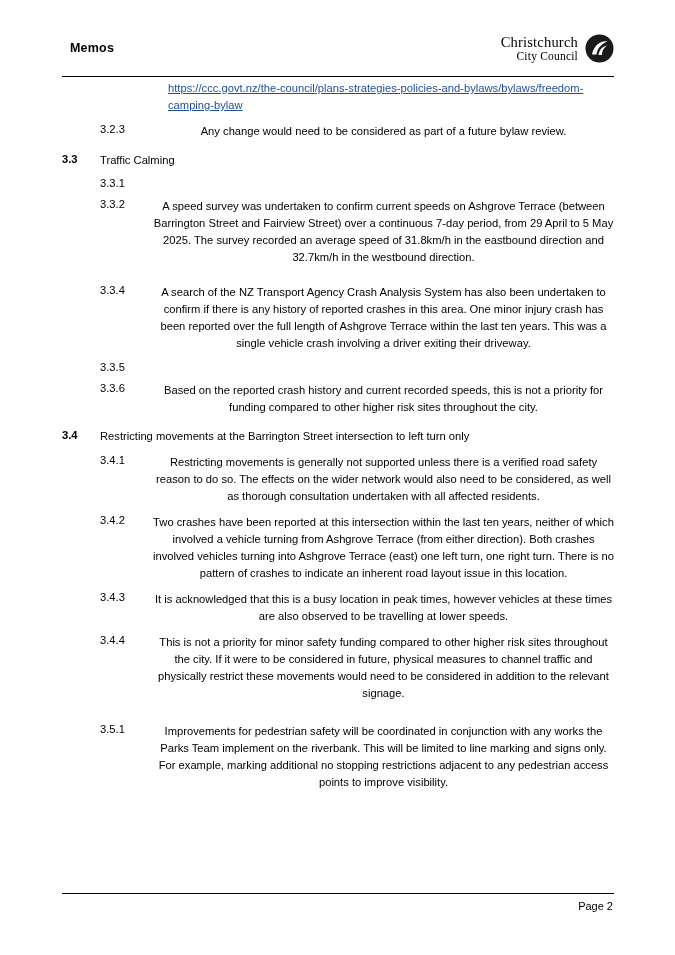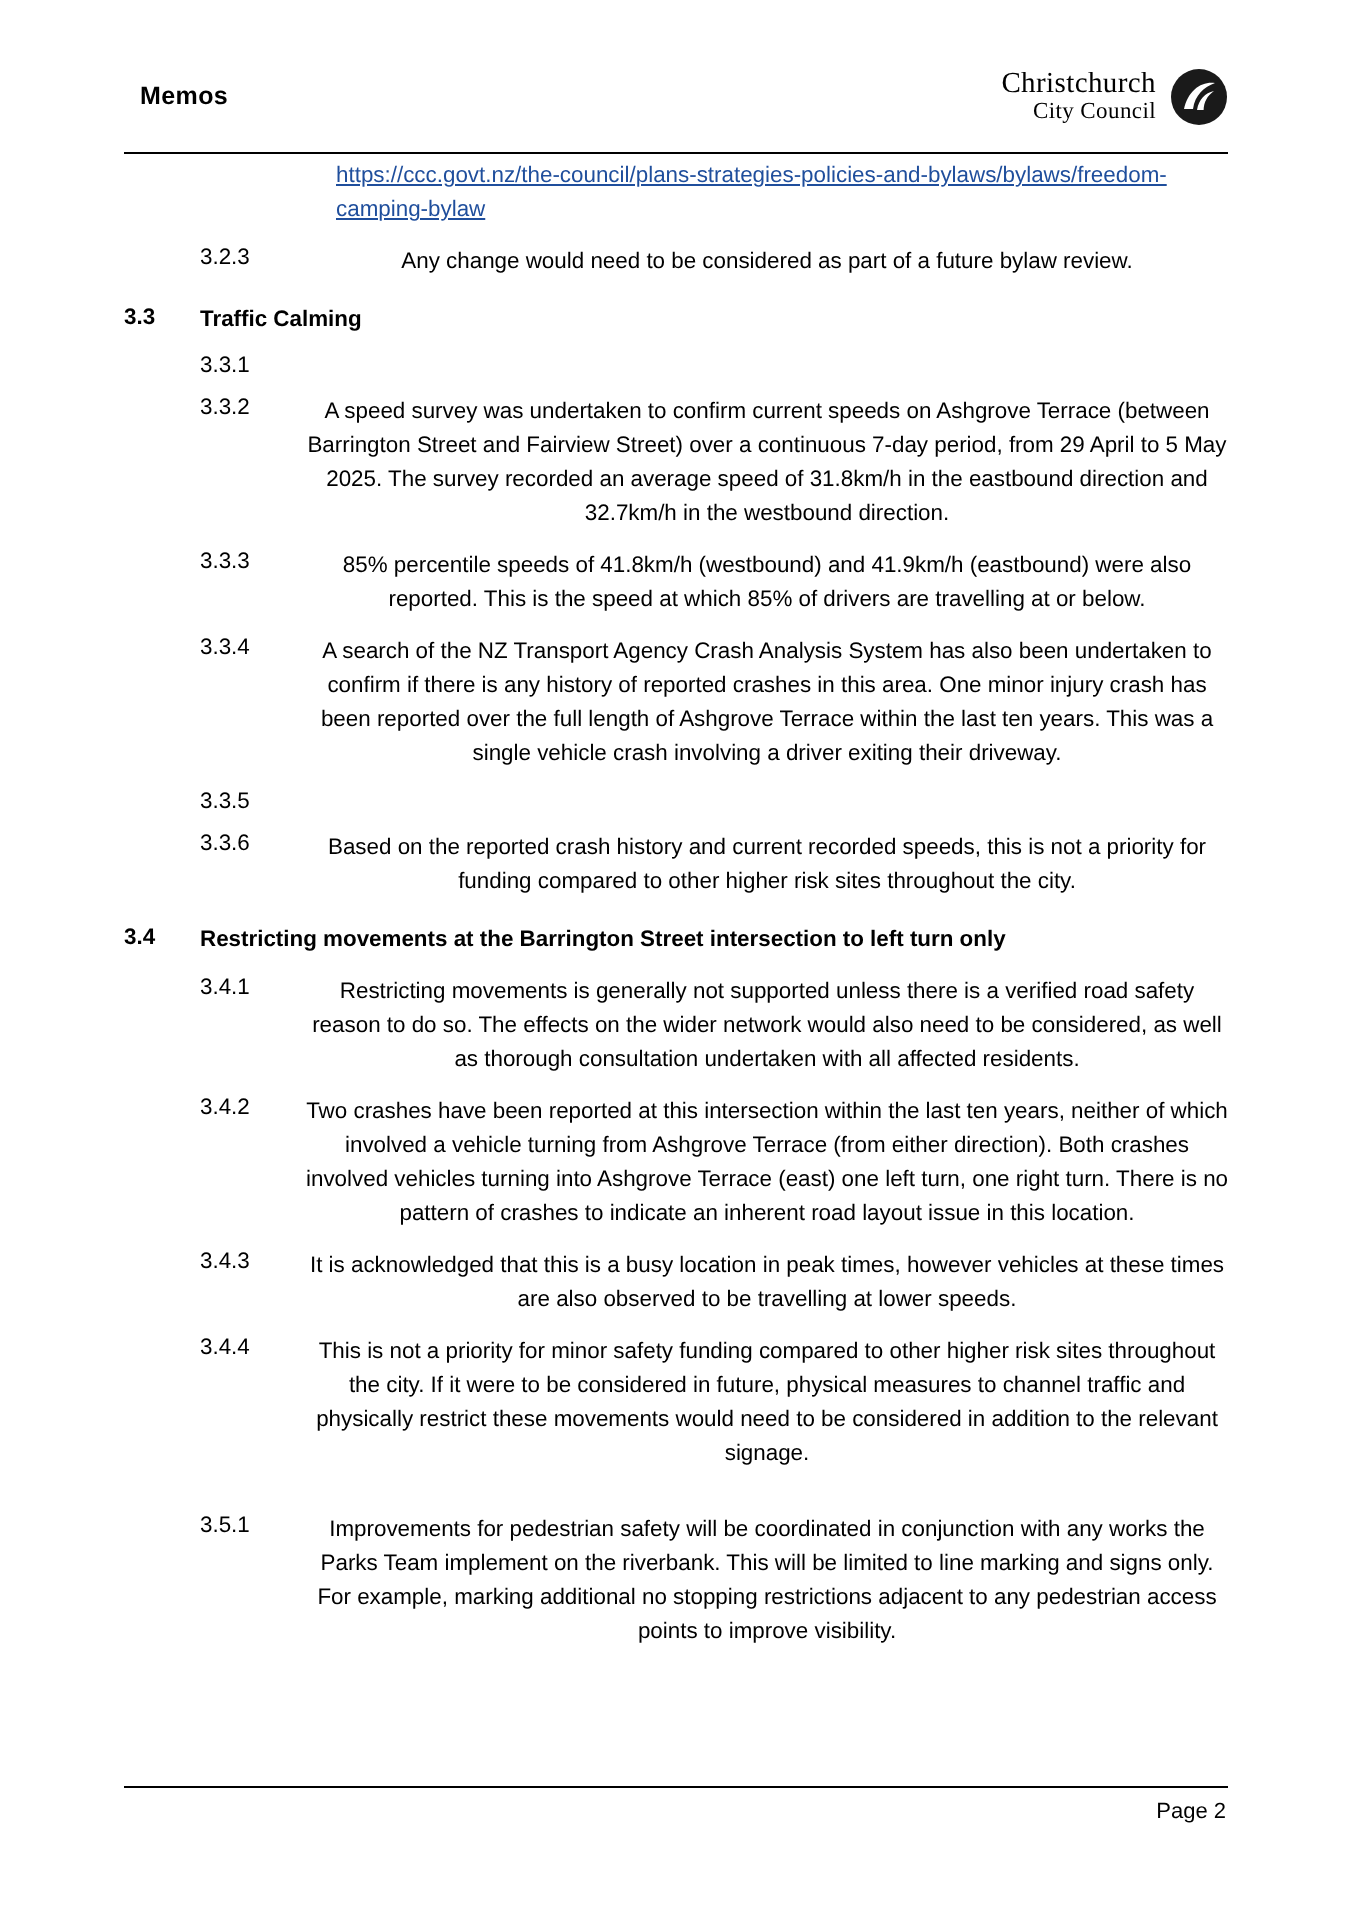--- a/index.html
+++ b/index.html
@@ -108,21 +108,21 @@
 
   .num-l1 {
     width: 38px;
     flex: 0 0 38px;
     font-size: 11.2px;
     font-weight: bold;
     padding-top: 1px;
   }
   .heading-l1 {
     font-size: 11.2px;
-    font-weight: bold;
+    font-weight: normal;
     line-height: 1.45;
   }
 
   .indent2 {
     padding-left: 38px;
   }
   .num-l2 {
     width: 53px;
     flex: 0 0 53px;
     font-size: 11.2px;
@@ -198,24 +198,20 @@
       <div class="num-l2">3.3.1</div>
     </div>
     <div class="gap-sm"></div>
 
     <div class="row indent2">
       <div class="num-l2">3.3.2</div>
       <div class="text-l2">A speed survey was undertaken to confirm current speeds on Ashgrove Terrace (between Barrington Street and Fairview Street) over a continuous 7-day period, from 29 April to 5 May 2025. The survey recorded an average speed of 31.8km/h in the eastbound direction and 32.7km/h in the westbound direction.</div>
     </div>
     <div class="gap-sm"></div>
 
-    <div class="row indent2">
-      <div class="num-l2">3.3.3</div>
-      <div class="text-l2">85% percentile speeds of 41.8km/h (westbound) and 41.9km/h (eastbound) were also reported. This is the speed at which 85% of drivers are travelling at or below.</div>
-    </div>
     <div class="gap-sm"></div>
 
     <div class="row indent2">
       <div class="num-l2">3.3.4</div>
       <div class="text-l2">A search of the NZ Transport Agency Crash Analysis System has also been undertaken to confirm if there is any history of reported crashes in this area. One minor injury crash has been reported over the full length of Ashgrove Terrace within the last ten years. This was a single vehicle crash involving a driver exiting their driveway.</div>
     </div>
     <div class="gap-sm"></div>
 
     <div class="row indent2">
       <div class="num-l2">3.3.5</div>

